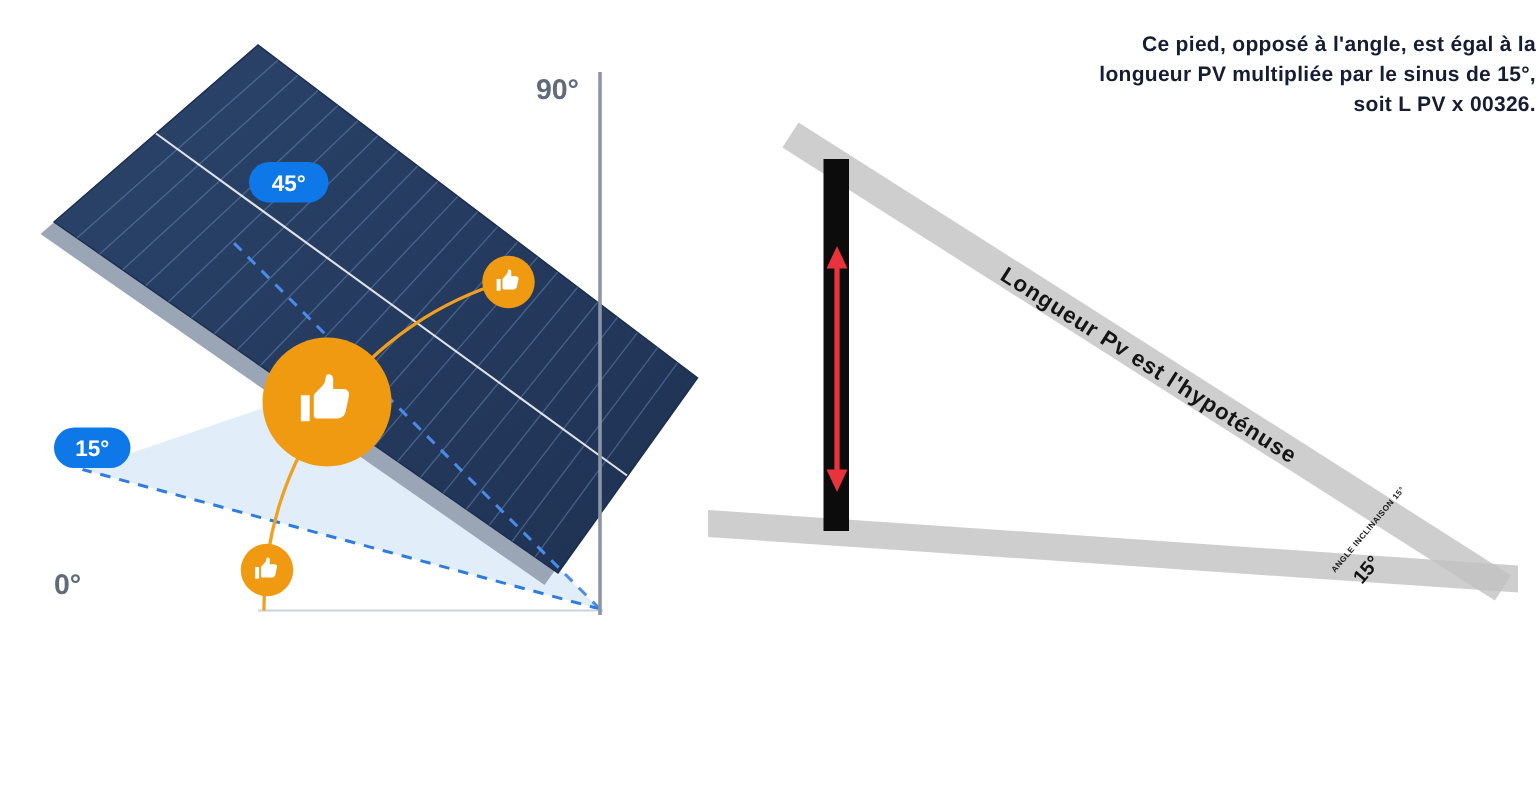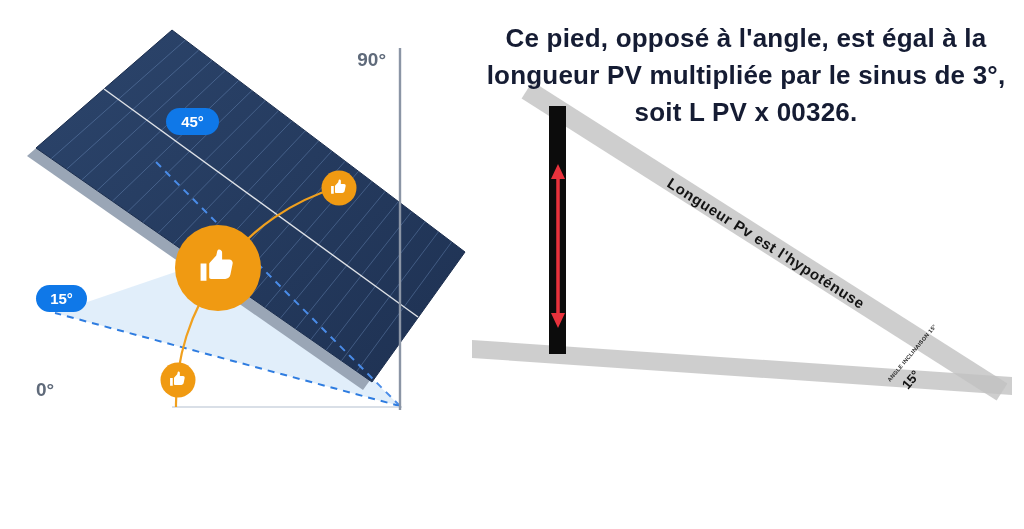--- a/index.html
+++ b/index.html
@@ -4,21 +4,21 @@
 <style>
   html,body{margin:0;padding:0;}
   body{
     width:1024px;height:529px;background:#ffffff;overflow:hidden;
     font-family:"Liberation Sans", sans-serif;position:relative;
   }
   .stage{position:absolute;inset:0;width:1024px;height:529px;}
   svg.canvas{position:absolute;left:0;top:0;width:1024px;height:529px;}
   .title-block{
     position:absolute;left:468px;top:20px;width:556px;
-    text-align:center;font-weight:bold;font-size:26px;line-height:1.42;
+    text-align:right;font-weight:bold;font-size:14px;line-height:1.42;
     color:#151c33;letter-spacing:.2px;
   }
   .axis-label{font-weight:bold;font-size:19px;fill:#5f6a7a;}
   .pill-label{font-weight:bold;font-size:15px;fill:#ffffff;}
   .hyp-label{font-weight:bold;font-size:15px;fill:#141414;letter-spacing:.6px;}
   .angle-small{font-size:5.5px;fill:#1a1a1a;font-weight:bold;letter-spacing:.3px;}
   .angle-val{font-size:13px;font-weight:bold;fill:#111;}
 </style>
 </head>
 <body>
@@ -122,16 +122,16 @@
 
       <text transform="translate(666,186) rotate(32.4)" class="hyp-label">Longueur Pv  est l'hypoténuse</text>
 
       <text transform="translate(890,382) rotate(-50)" class="angle-small">ANGLE INCLINAISON 15°</text>
       <text transform="translate(908,390) rotate(-50)" class="angle-val">15°</text>
     </g>
   </svg>
 
   <div class="title-block">
     <div>Ce pied, opposé à l'angle, est égal à la</div>
-    <div>longueur PV multipliée par le sinus de 3°,</div>
+    <div>longueur PV multipliée par le sinus de 15°,</div>
     <div>soit L PV x 00326.</div>
   </div>
 </div>
 
 </body></html>

